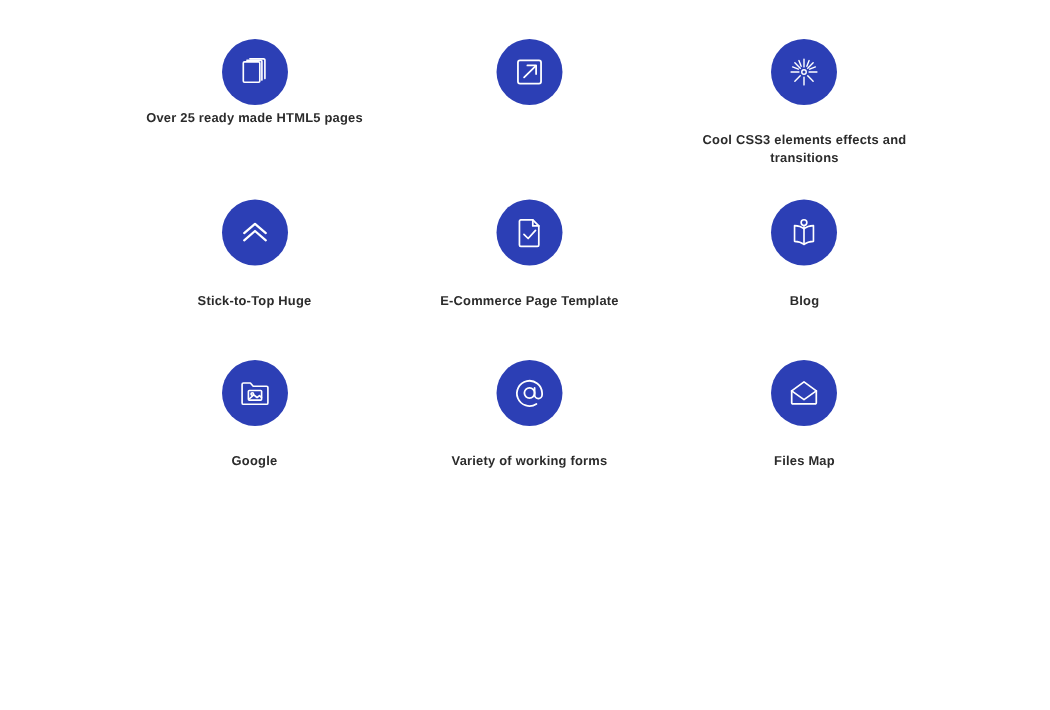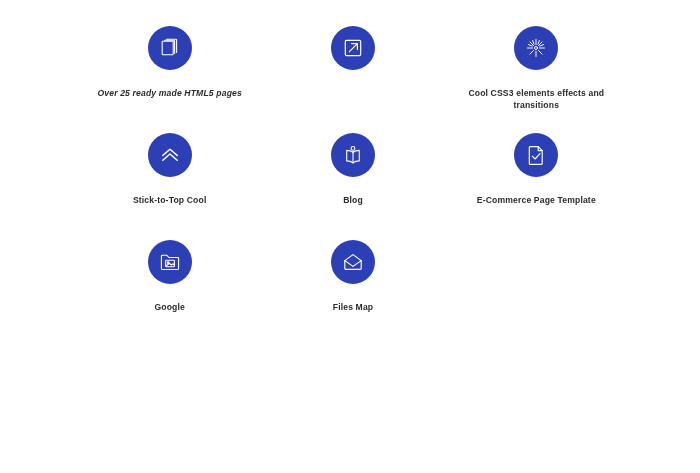--- a/index.html
+++ b/index.html
@@ -67,21 +67,21 @@
     font-size: 8.6px;
     font-weight: bold;
     line-height: 1.45;
     letter-spacing: 0.15px;
     color: #2b2b2b;
     max-width: 150px;
     word-wrap: break-word;
   }
 
   
-  .row-1 .feature-label { margin-top: 17px; font-style: italic; }
+  .row-1 .feature-label { margin-top: 2px; }
   .row-2 .feature-label { margin-top: 17px; }
   .row-3 .feature-label { margin-top: 17px; }
   .row-4 .feature-label { margin-top: 17px; }
 </style>
 </head>
 <body>
 
 <div id="features-section">
 
   <div class="features-grid">
@@ -130,58 +130,67 @@
       <div class="feature-label">Cool CSS3 elements effects and transitions</div>
     </div>
 
     <div class="feature-item row-2">
       <div class="feature-icon-circle">
         <svg viewBox="0 0 24 24" fill="none" stroke="#ffffff" stroke-width="1.5" stroke-linecap="round" stroke-linejoin="round">
           <polyline points="4.8,12.4 12,6.2 19.2,12.4"></polyline>
           <polyline points="4.8,17.2 12,11.0 19.2,17.2"></polyline>
         </svg>
       </div>
-      <div class="feature-label">Stick-to-Top Cool</div>
+      <div class="feature-label">Stick-to-Top Huge</div>
+    </div>
+
+    <div class="feature-item row-3">
+      <div class="feature-icon-circle">
+        <svg viewBox="0 0 24 24" fill="none" stroke="#ffffff" stroke-width="1.15" stroke-linecap="round" stroke-linejoin="round">
+          <path d="M6.2 3.6h8.0l4.0 4.0v12.8a0.9 0.9 0 0 1-0.9 0.9H6.2a0.9 0.9 0 0 1-0.9-0.9V4.5a0.9 0.9 0 0 1 0.9-0.9z"></path>
+          <polyline points="14.2,3.6 14.2,7.6 18.2,7.6"></polyline>
+          <polyline points="8.3,13.2 11.1,16.0 16.0,10.6"></polyline>
+        </svg>
+      </div>
+      <div class="feature-label">E-Commerce Page Template</div>
     </div>
 
     <div class="feature-item row-3">
       <div class="feature-icon-circle">
         <svg viewBox="0 0 24 24" fill="none" stroke="#ffffff" stroke-width="1.1" stroke-linecap="round" stroke-linejoin="round">
           <circle cx="12" cy="5.4" r="1.9"></circle>
           <path d="M12 8.2v11.2"></path>
           <path d="M12 9.4c-1.7-1.3-4.0-1.9-6.3-2.0v10.5c2.3 0.1 4.6 0.7 6.3 2.0"></path>
           <path d="M12 9.4c1.7-1.3 4.0-1.9 6.3-2.0v10.5c-2.3 0.1-4.6 0.7-6.3 2.0"></path>
         </svg>
       </div>
       <div class="feature-label">Blog</div>
     </div>
 
     <div class="feature-item row-3">
       <div class="feature-icon-circle">
-        <svg viewBox="0 0 24 24" fill="none" stroke="#ffffff" stroke-width="1.15" stroke-linecap="round" stroke-linejoin="round">
-          <path d="M6.2 3.6h8.0l4.0 4.0v12.8a0.9 0.9 0 0 1-0.9 0.9H6.2a0.9 0.9 0 0 1-0.9-0.9V4.5a0.9 0.9 0 0 1 0.9-0.9z"></path>
-          <polyline points="14.2,3.6 14.2,7.6 18.2,7.6"></polyline>
-          <polyline points="8.3,13.2 11.1,16.0 16.0,10.6"></polyline>
-        </svg>
-      </div>
-      <div class="feature-label">E-Commerce Page Template</div>
-    </div>
-
-    <div class="feature-item row-3">
-      <div class="feature-icon-circle">
         <svg viewBox="0 0 24 24" fill="none" stroke="#ffffff" stroke-width="1.1" stroke-linecap="round" stroke-linejoin="round">
           <path d="M3.4 18.6V6.2a0.9 0.9 0 0 1 0.9-0.9h4.6l1.9 2.2h8.9a0.9 0.9 0 0 1 0.9 0.9v10.2a0.9 0.9 0 0 1-0.9 0.9H4.3a0.9 0.9 0 0 1-0.9-0.9z"></path>
           <rect x="7.6" y="10.3" width="8.8" height="6.4" rx="0.6"></rect>
           <circle cx="10.2" cy="12.7" r="0.85"></circle>
           <polyline points="8.1,16.0 11.2,13.3 13.4,15.0 15.0,13.7 16.3,15.0"></polyline>
         </svg>
       </div>
       <div class="feature-label">Google</div>
     </div>
 
+    <div class="feature-item row-4">
+      <div class="feature-icon-circle">
+        <svg viewBox="0 0 24 24" fill="none" stroke="#ffffff" stroke-width="1.2" stroke-linecap="round" stroke-linejoin="round">
+          <circle cx="12" cy="12" r="3.4"></circle>
+          <path d="M15.4 8.6v4.6a2.5 2.5 0 0 0 5.0 0V12A8.4 8.4 0 1 0 16.6 19.3"></path>
+        </svg>
+      </div>
+      <div class="feature-label">Variety of working forms</div>
+    </div>
 
     <div class="feature-item row-4">
       <div class="feature-icon-circle">
         <svg viewBox="0 0 24 24" fill="none" stroke="#ffffff" stroke-width="1.15" stroke-linecap="round" stroke-linejoin="round">
           <path d="M3.8 10.6L12 4.6l8.2 6.0"></path>
           <path d="M3.8 10.6v7.9a0.8 0.8 0 0 0 0.8 0.8h14.8a0.8 0.8 0 0 0 0.8-0.8v-7.9"></path>
           <polyline points="3.8,10.6 12,16.4 20.2,10.6"></polyline>
         </svg>
       </div>
       <div class="feature-label">Files Map</div>

